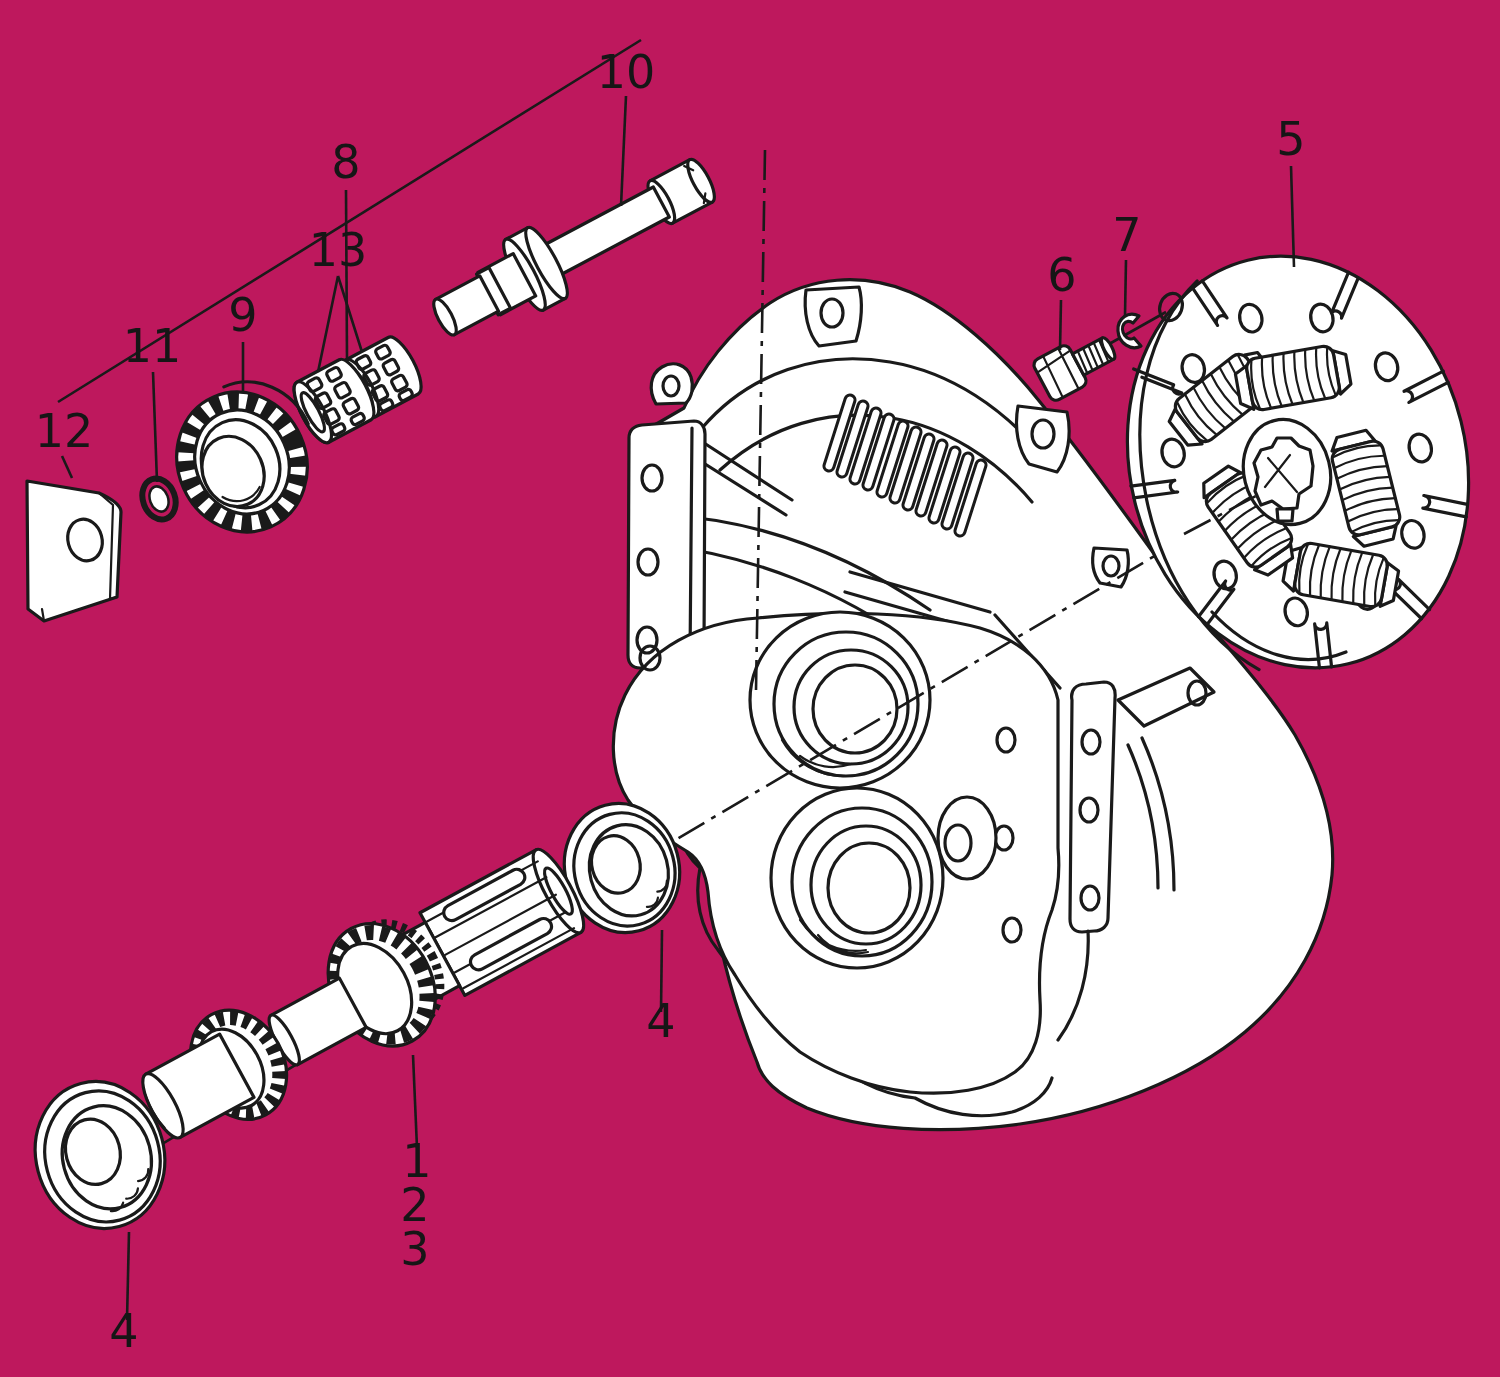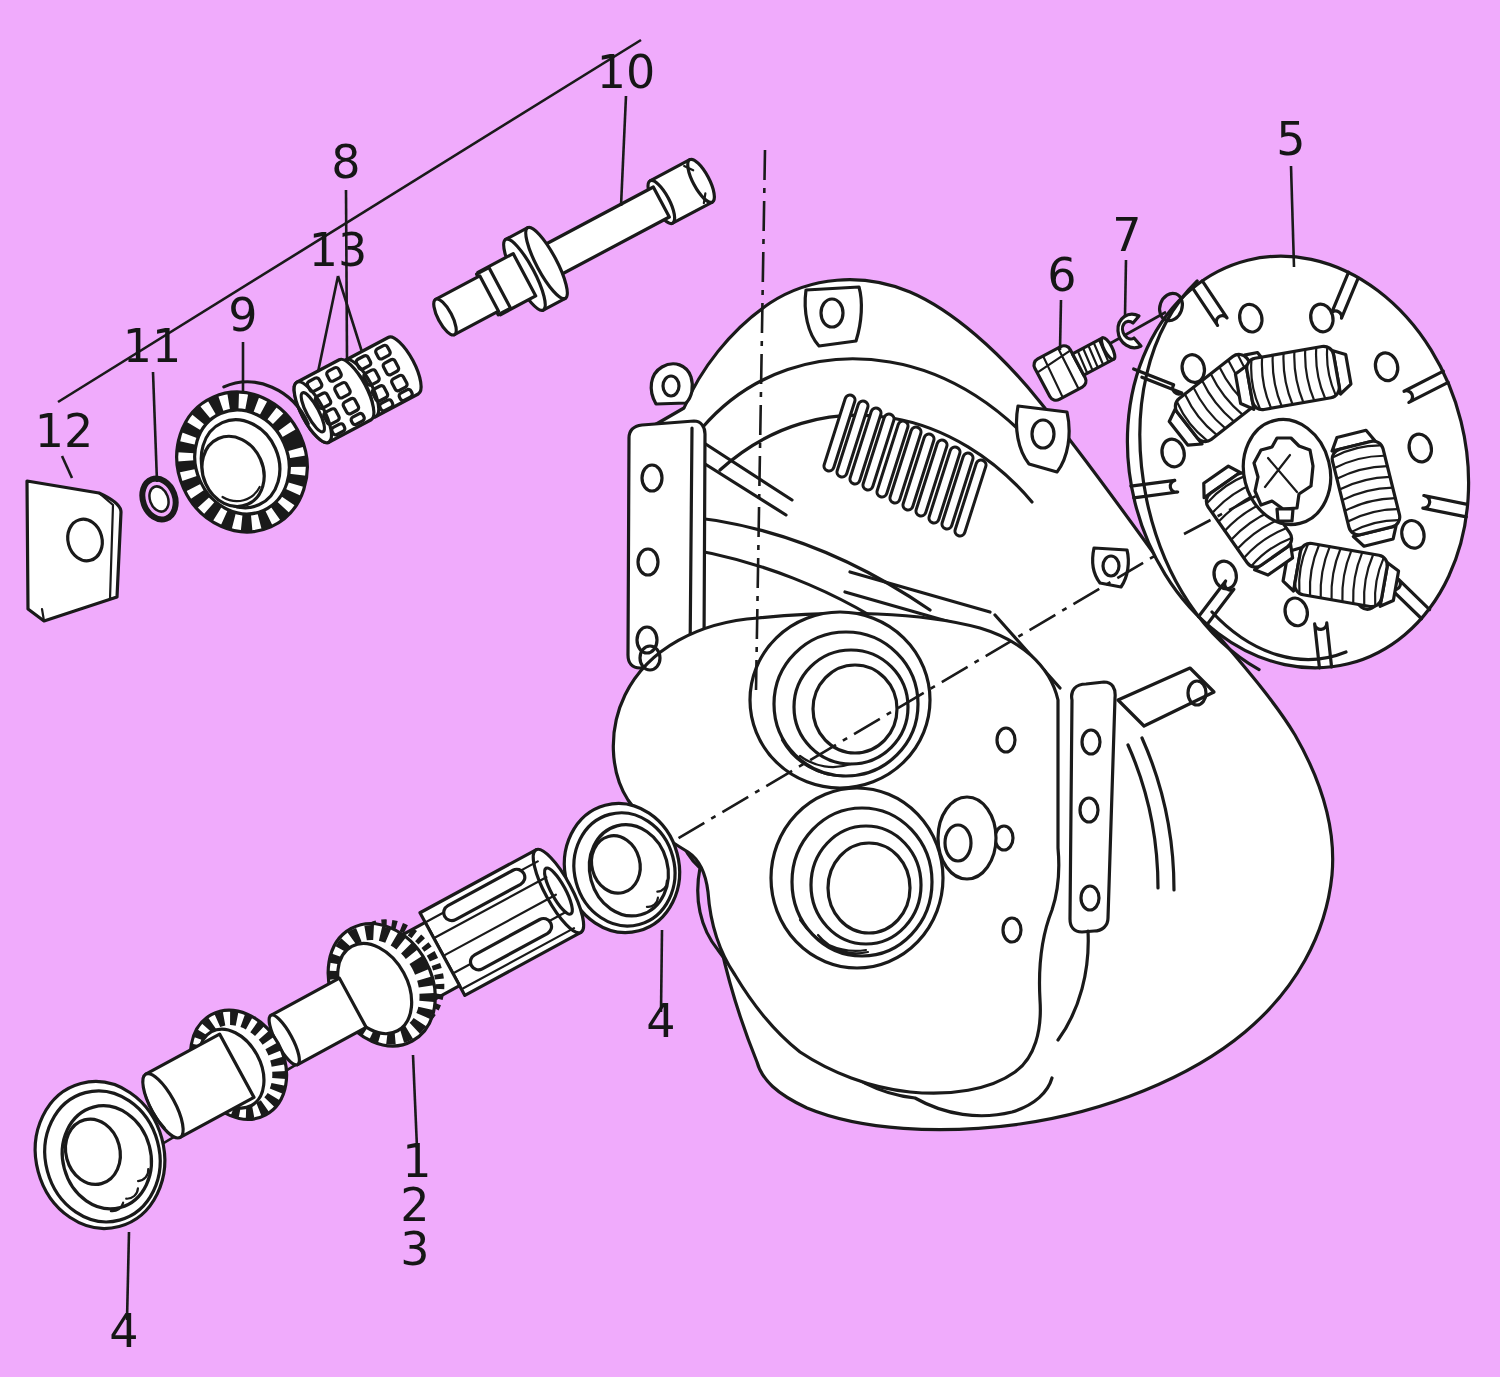--- a/index.html
+++ b/index.html
@@ -1,16 +1,16 @@
 <!DOCTYPE html>
 <html><head>
 <meta charset="utf-8">
 <style>
   html,body{margin:0;padding:0;background:#fff;}
-  .stage{position:relative;width:1500px;height:1377px;background:#f0abfc;overflow:hidden;}
+  .stage{position:relative;width:1500px;height:1377px;background:#be185d;overflow:hidden;}
   svg{display:block;}
   text.callout{font-family:"DejaVu Sans","Liberation Sans",sans-serif;font-size:46px;fill:#161616;}
   .ln{stroke:#1a1a1a;stroke-width:3.2;fill:none;stroke-linecap:round;stroke-linejoin:round;}
   .lnf{stroke:#1a1a1a;stroke-width:3.2;fill:#ffffff;stroke-linejoin:round;}
   .thin{stroke:#1a1a1a;stroke-width:2.2;fill:none;stroke-linecap:round;}
   .axis{stroke:#1a1a1a;stroke-width:2.6;fill:none;stroke-dasharray:30 8 5 8;}
   .leader{stroke:#1a1a1a;stroke-width:2.6;fill:none;}
   .slotb{stroke:#1a1a1a;stroke-width:13;stroke-linecap:round;}
   .slotw{stroke:#ffffff;stroke-width:7;stroke-linecap:round;}
   .teeth{fill:none;stroke:#1a1a1a;}

